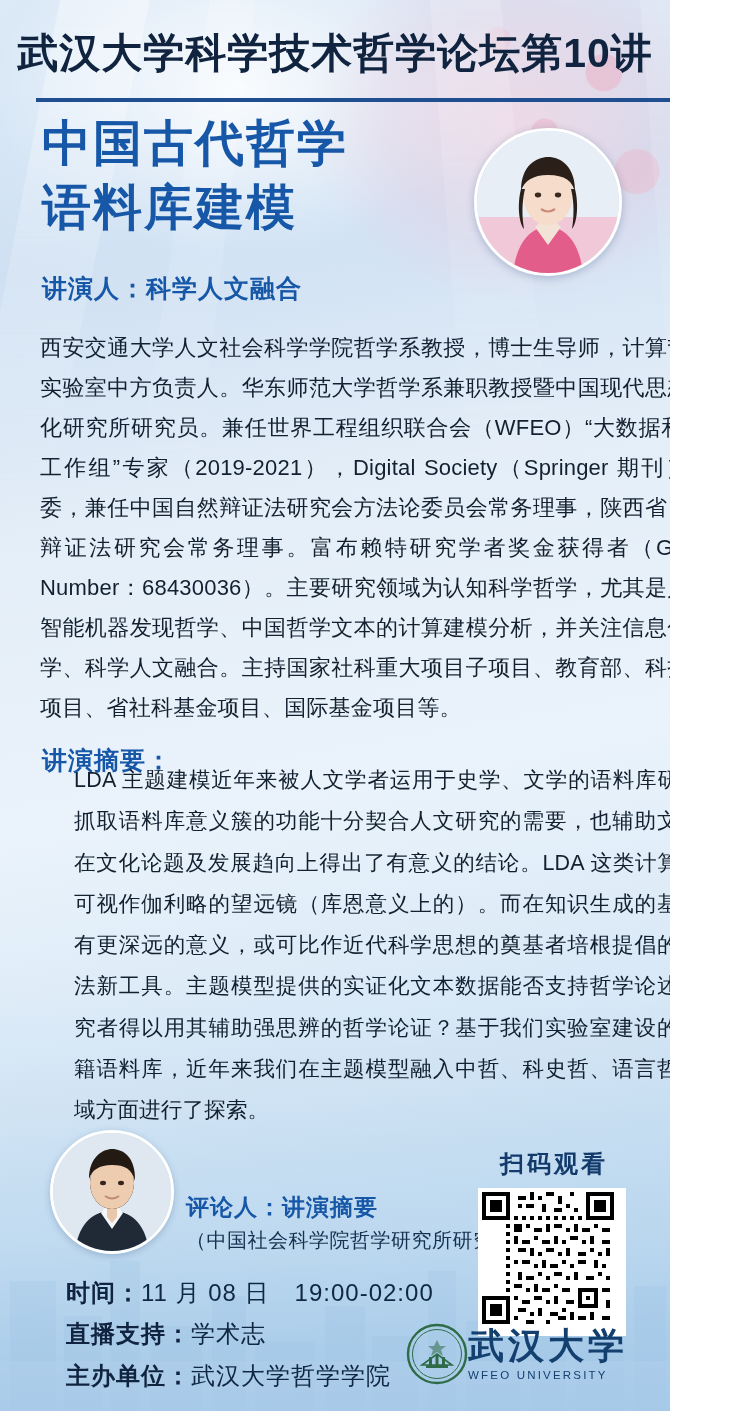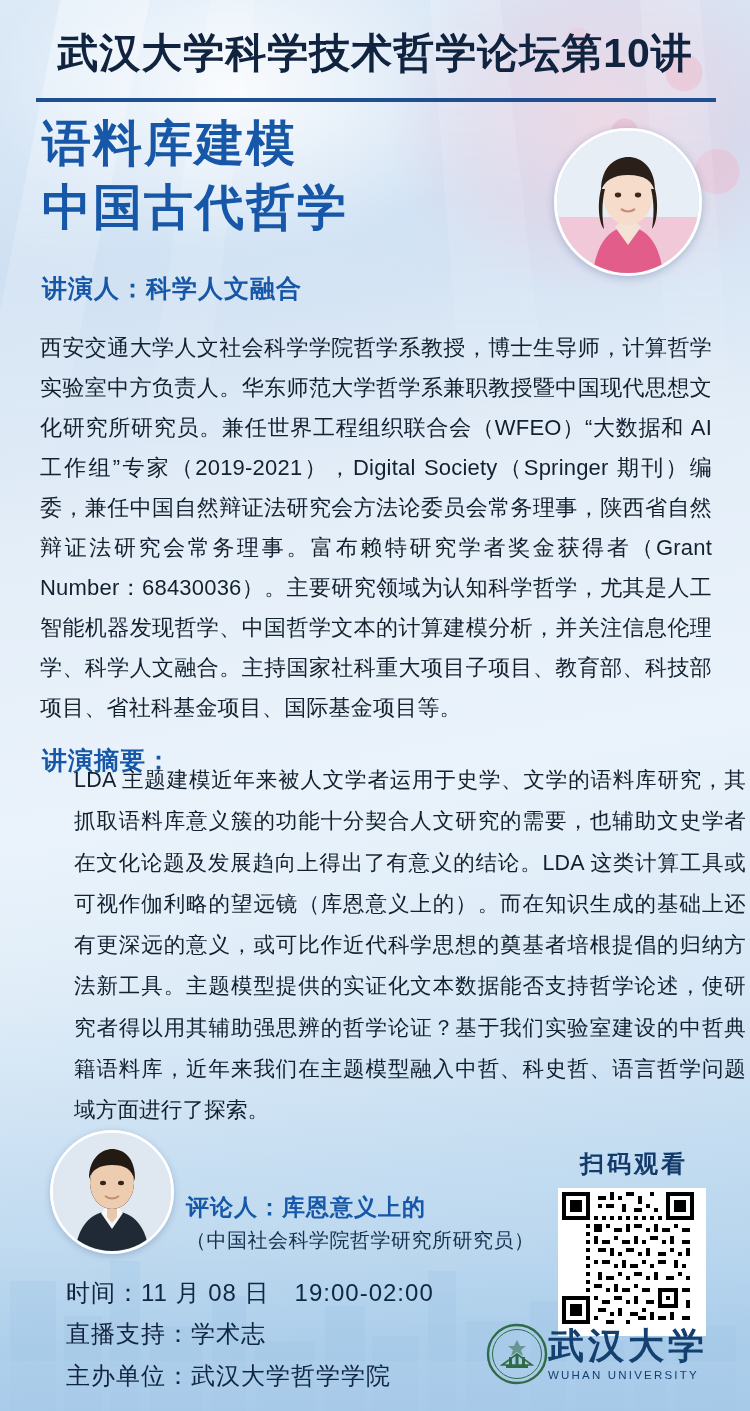--- a/index.html
+++ b/index.html
@@ -5,21 +5,21 @@
   html, body {
     margin: 0;
     padding: 0;
   }
   body {
     font-family: "Liberation Sans", sans-serif;
     background: #ffffff;
   }
   .poster {
     position: relative;
-    width: 750px;
+    width: 670px;
     height: 1411px;
     overflow: hidden;
     background: linear-gradient(170deg, #dfeaf6 0%, #cfe0f2 18%, #e4eef8 36%, #eaf3fb 55%, #d8e8f6 72%, #c2dbf0 88%, #b7d4ee 100%);
   }
   
   .bg-layer {
     position: absolute;
     inset: 0;
     pointer-events: none;
   }
@@ -194,21 +194,21 @@
   .info {
     position: absolute;
     left: 66px;
     top: 1272px;
     font-size: 24px;
     line-height: 1.72;
     color: #0f2743;
     letter-spacing: 1px;
   }
   .info .k {
-    font-weight: normal;
+    font-weight: bold;
     color: #10233f;
   }
   .info .v {
     color: #0f2743;
   }
   .info-row { white-space: nowrap; }
   .whu-logo {
     position: absolute;
     right: 42px;
     bottom: 26px;
@@ -279,22 +279,22 @@
       <g fill="#b7d4ee" opacity="0.5">
         <rect x="0" y="250" width="750" height="50"></rect>
       </g>
     </svg>
   </div>
 
   <div class="title-main">武汉大学科学技术哲学论坛第10讲</div>
   <div class="divider-top"></div>
 
   <div class="headline">
+    <div>中国古代哲学</div>
     <div>语料库建模</div>
-    <div>中国古代哲学</div>
   </div>
 
   <div class="speaker-photo">
     <svg width="142" height="142" viewBox="0 0 142 142">
       <rect width="142" height="142" fill="#e7eef6"></rect>
       <rect x="0" y="86" width="142" height="56" fill="#f0c8d8"></rect>
       <path d="M36 142 C40 108 56 96 71 96 C86 96 102 108 106 142 Z" fill="#e35d8a"></path>
       <path d="M58 96 L71 114 L84 96 L78 90 L64 90 Z" fill="#f2e3d6"></path>
       <ellipse cx="71" cy="64" rx="25" ry="30" fill="#f6ddcb"></ellipse>
       <path d="M44 60 C44 34 60 26 71 26 C84 26 99 36 98 62 C96 50 88 44 71 44 C56 44 47 50 44 60 Z" fill="#2b2019"></path>
@@ -319,21 +319,21 @@
       <path d="M48 80 L59 96 L70 80 L65 74 L53 74 Z" fill="#f4f6f8"></path>
       <path d="M54 72 L64 72 L64 84 L59 90 L54 84 Z" fill="#e8c7ac"></path>
       <ellipse cx="59" cy="50" rx="22" ry="26" fill="#eccba f"></ellipse>
       <ellipse cx="59" cy="50" rx="22" ry="26" fill="#edccb0"></ellipse>
       <path d="M36 46 C36 24 50 16 59 16 C70 16 83 24 82 48 C79 36 72 32 59 32 C46 32 39 37 36 46 Z" fill="#231a14"></path>
       <ellipse cx="50" cy="50" rx="3" ry="2.2" fill="#33251c"></ellipse>
       <ellipse cx="68" cy="50" rx="3" ry="2.2" fill="#33251c"></ellipse>
       <path d="M52 63 Q59 68 66 63" stroke="#bf8b72" stroke-width="2" fill="none"></path>
     </svg>
   </div>
-  <div class="commentator-name">评论人：库恩意义上的</div>
+  <div class="commentator-name">评论人：讲演摘要</div>
   <div class="commentator-affil">（中国社会科学院哲学研究所研究员）</div>
 
   <div class="scan-label">扫码观看</div>
   <div class="qr">
     <svg width="132" height="132" viewBox="0 0 33 33" shape-rendering="crispEdges">
       <rect width="33" height="33" fill="#ffffff"></rect>
       <g fill="#000000">
 
         <rect x="0" y="0" width="7" height="1"></rect>
           <rect x="0" y="6" width="7" height="1"></rect>
@@ -489,17 +489,17 @@
       <circle cx="31" cy="31" r="24.5" fill="none" stroke="#2f6b46" stroke-width="1"></circle>
       <path d="M16 42 L31 31 L46 42 Z" fill="none" stroke="#2f6b46" stroke-width="1.6"></path>
       <rect x="20" y="42" width="22" height="3" fill="#2f6b46"></rect>
       <rect x="23" y="34" width="3" height="8" fill="#2f6b46"></rect>
       <rect x="29.5" y="32" width="3" height="10" fill="#2f6b46"></rect>
       <rect x="36" y="34" width="3" height="8" fill="#2f6b46"></rect>
       <path d="M31 17 L34 23 L40 23 L35 27 L37 33 L31 29 L25 33 L27 27 L22 23 L28 23 Z" fill="#2f6b46" opacity="0.55"></path>
     </svg>
     <div>
       <div class="whu-text-cn">武汉大学</div>
-      <div class="whu-text-en">WUHAN UNIVERSITY</div>
+      <div class="whu-text-en">WFEO UNIVERSITY</div>
     </div>
   </div>
 
 </div>
 
 </body></html>

